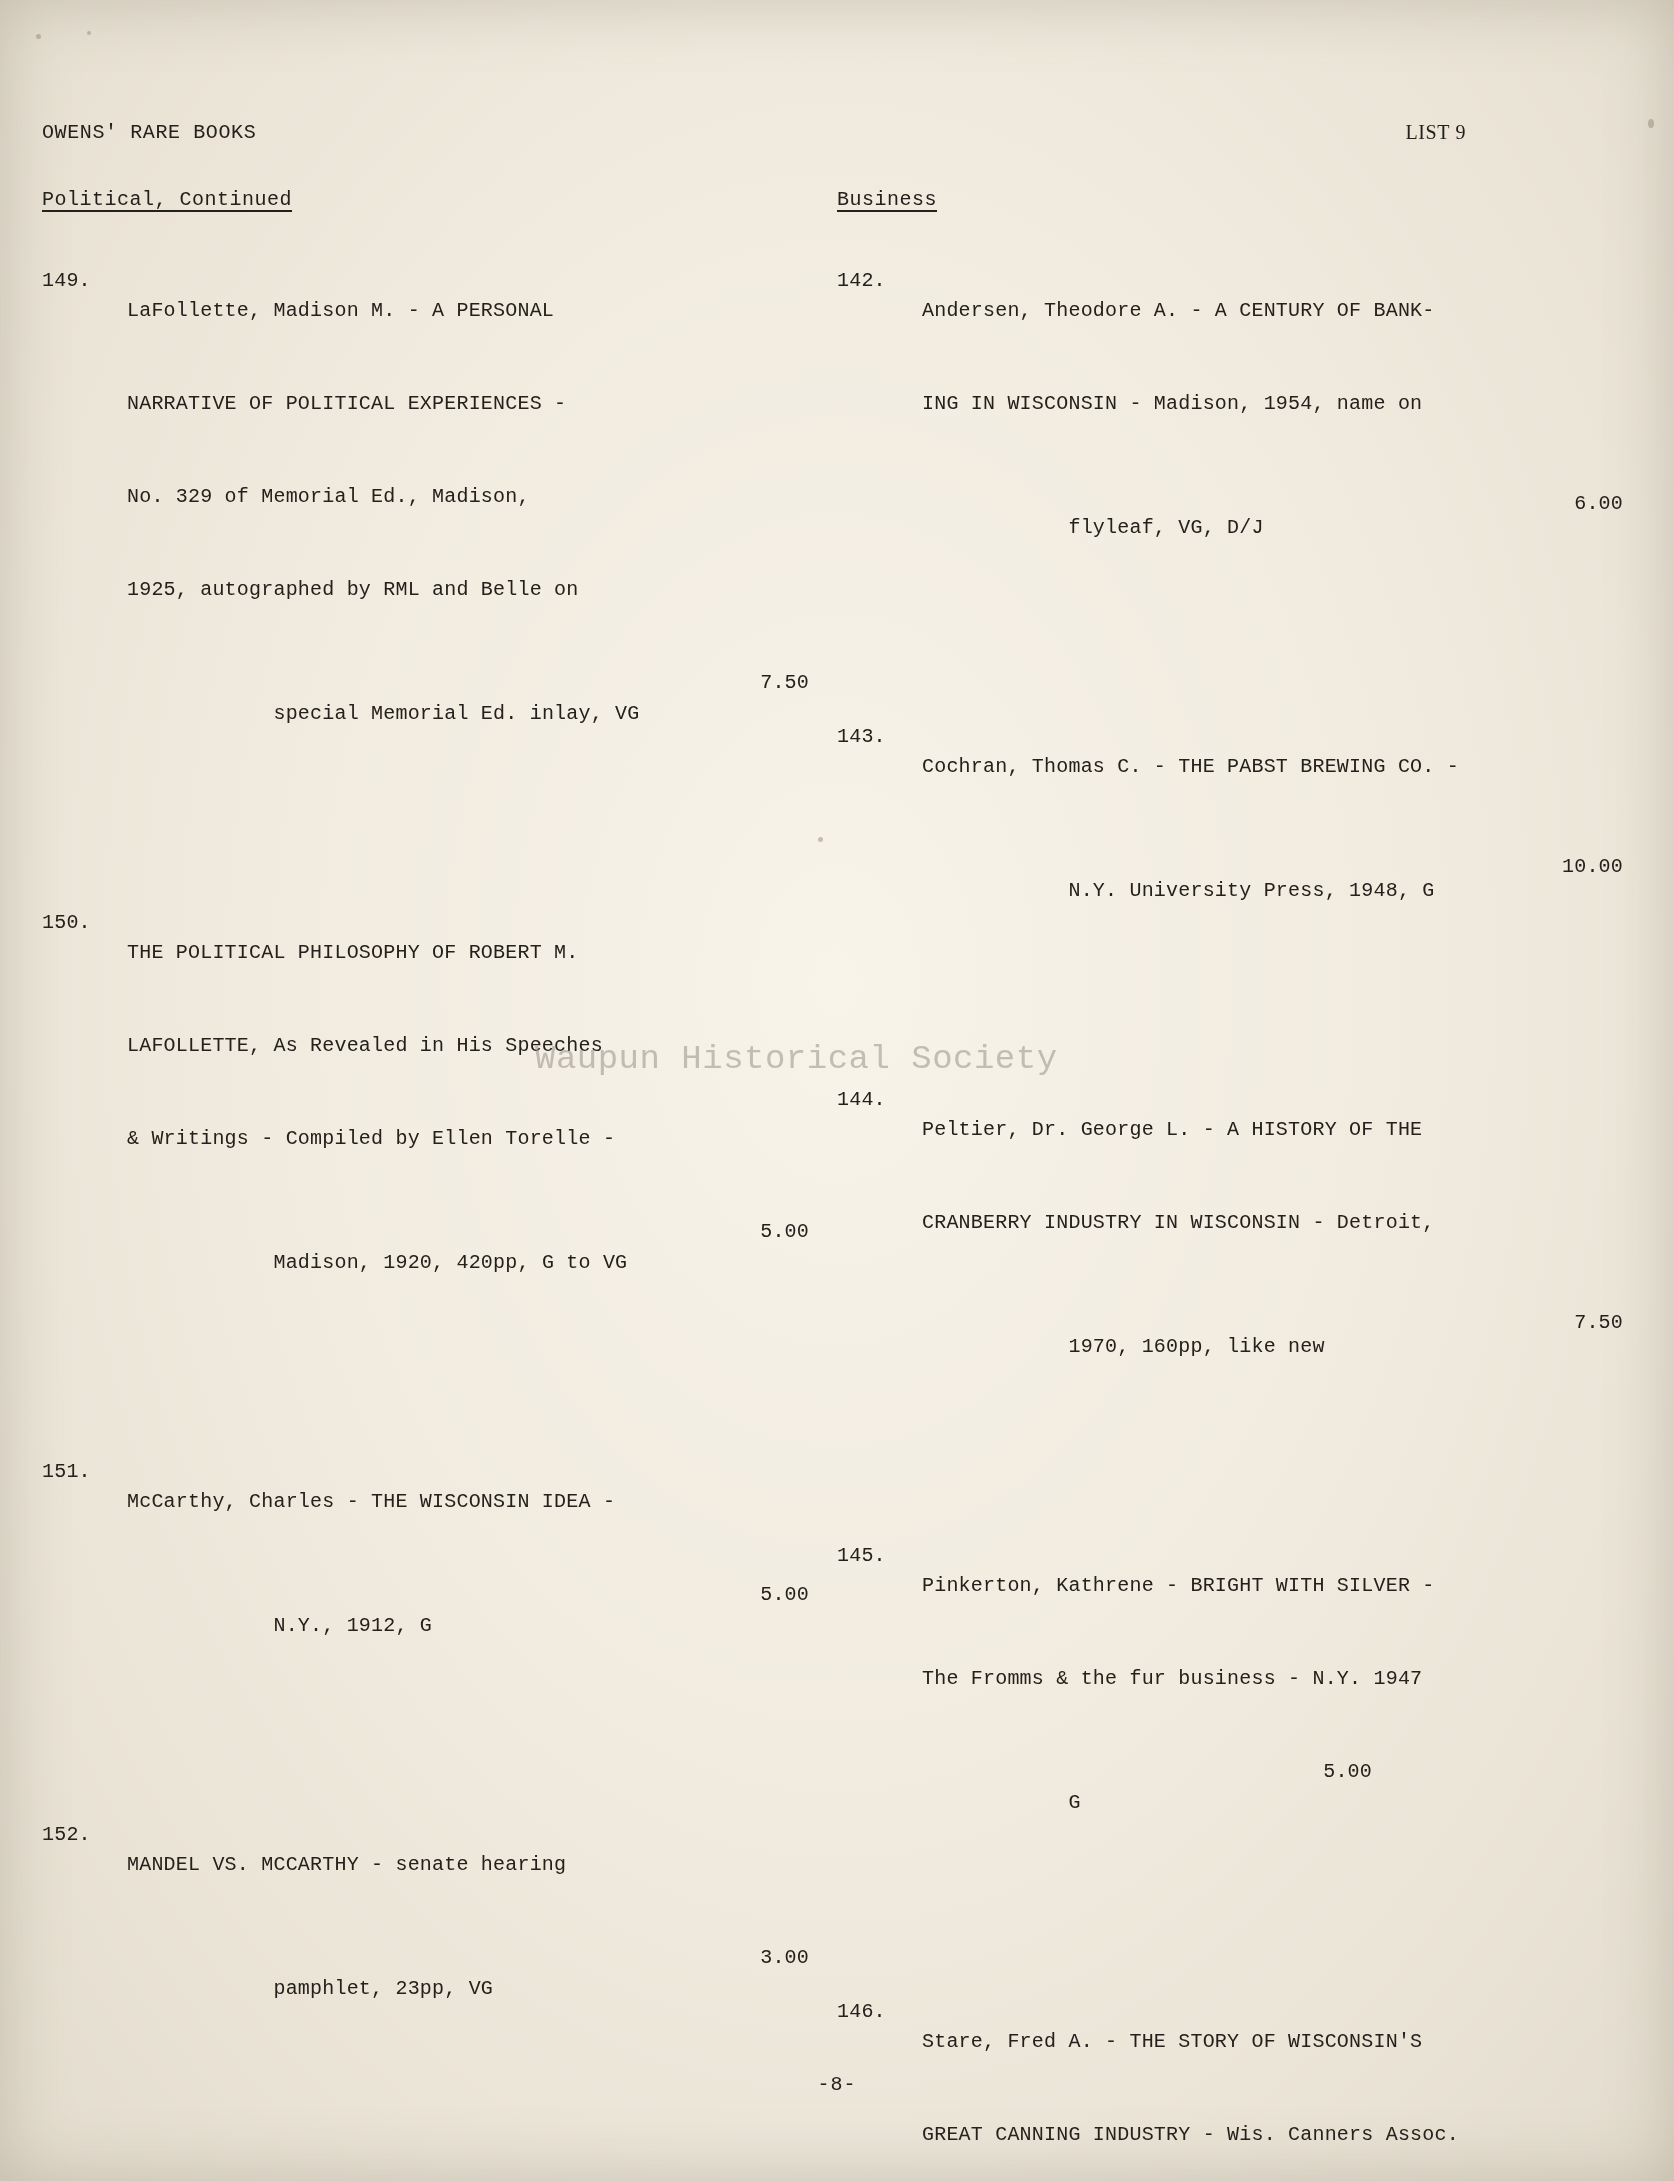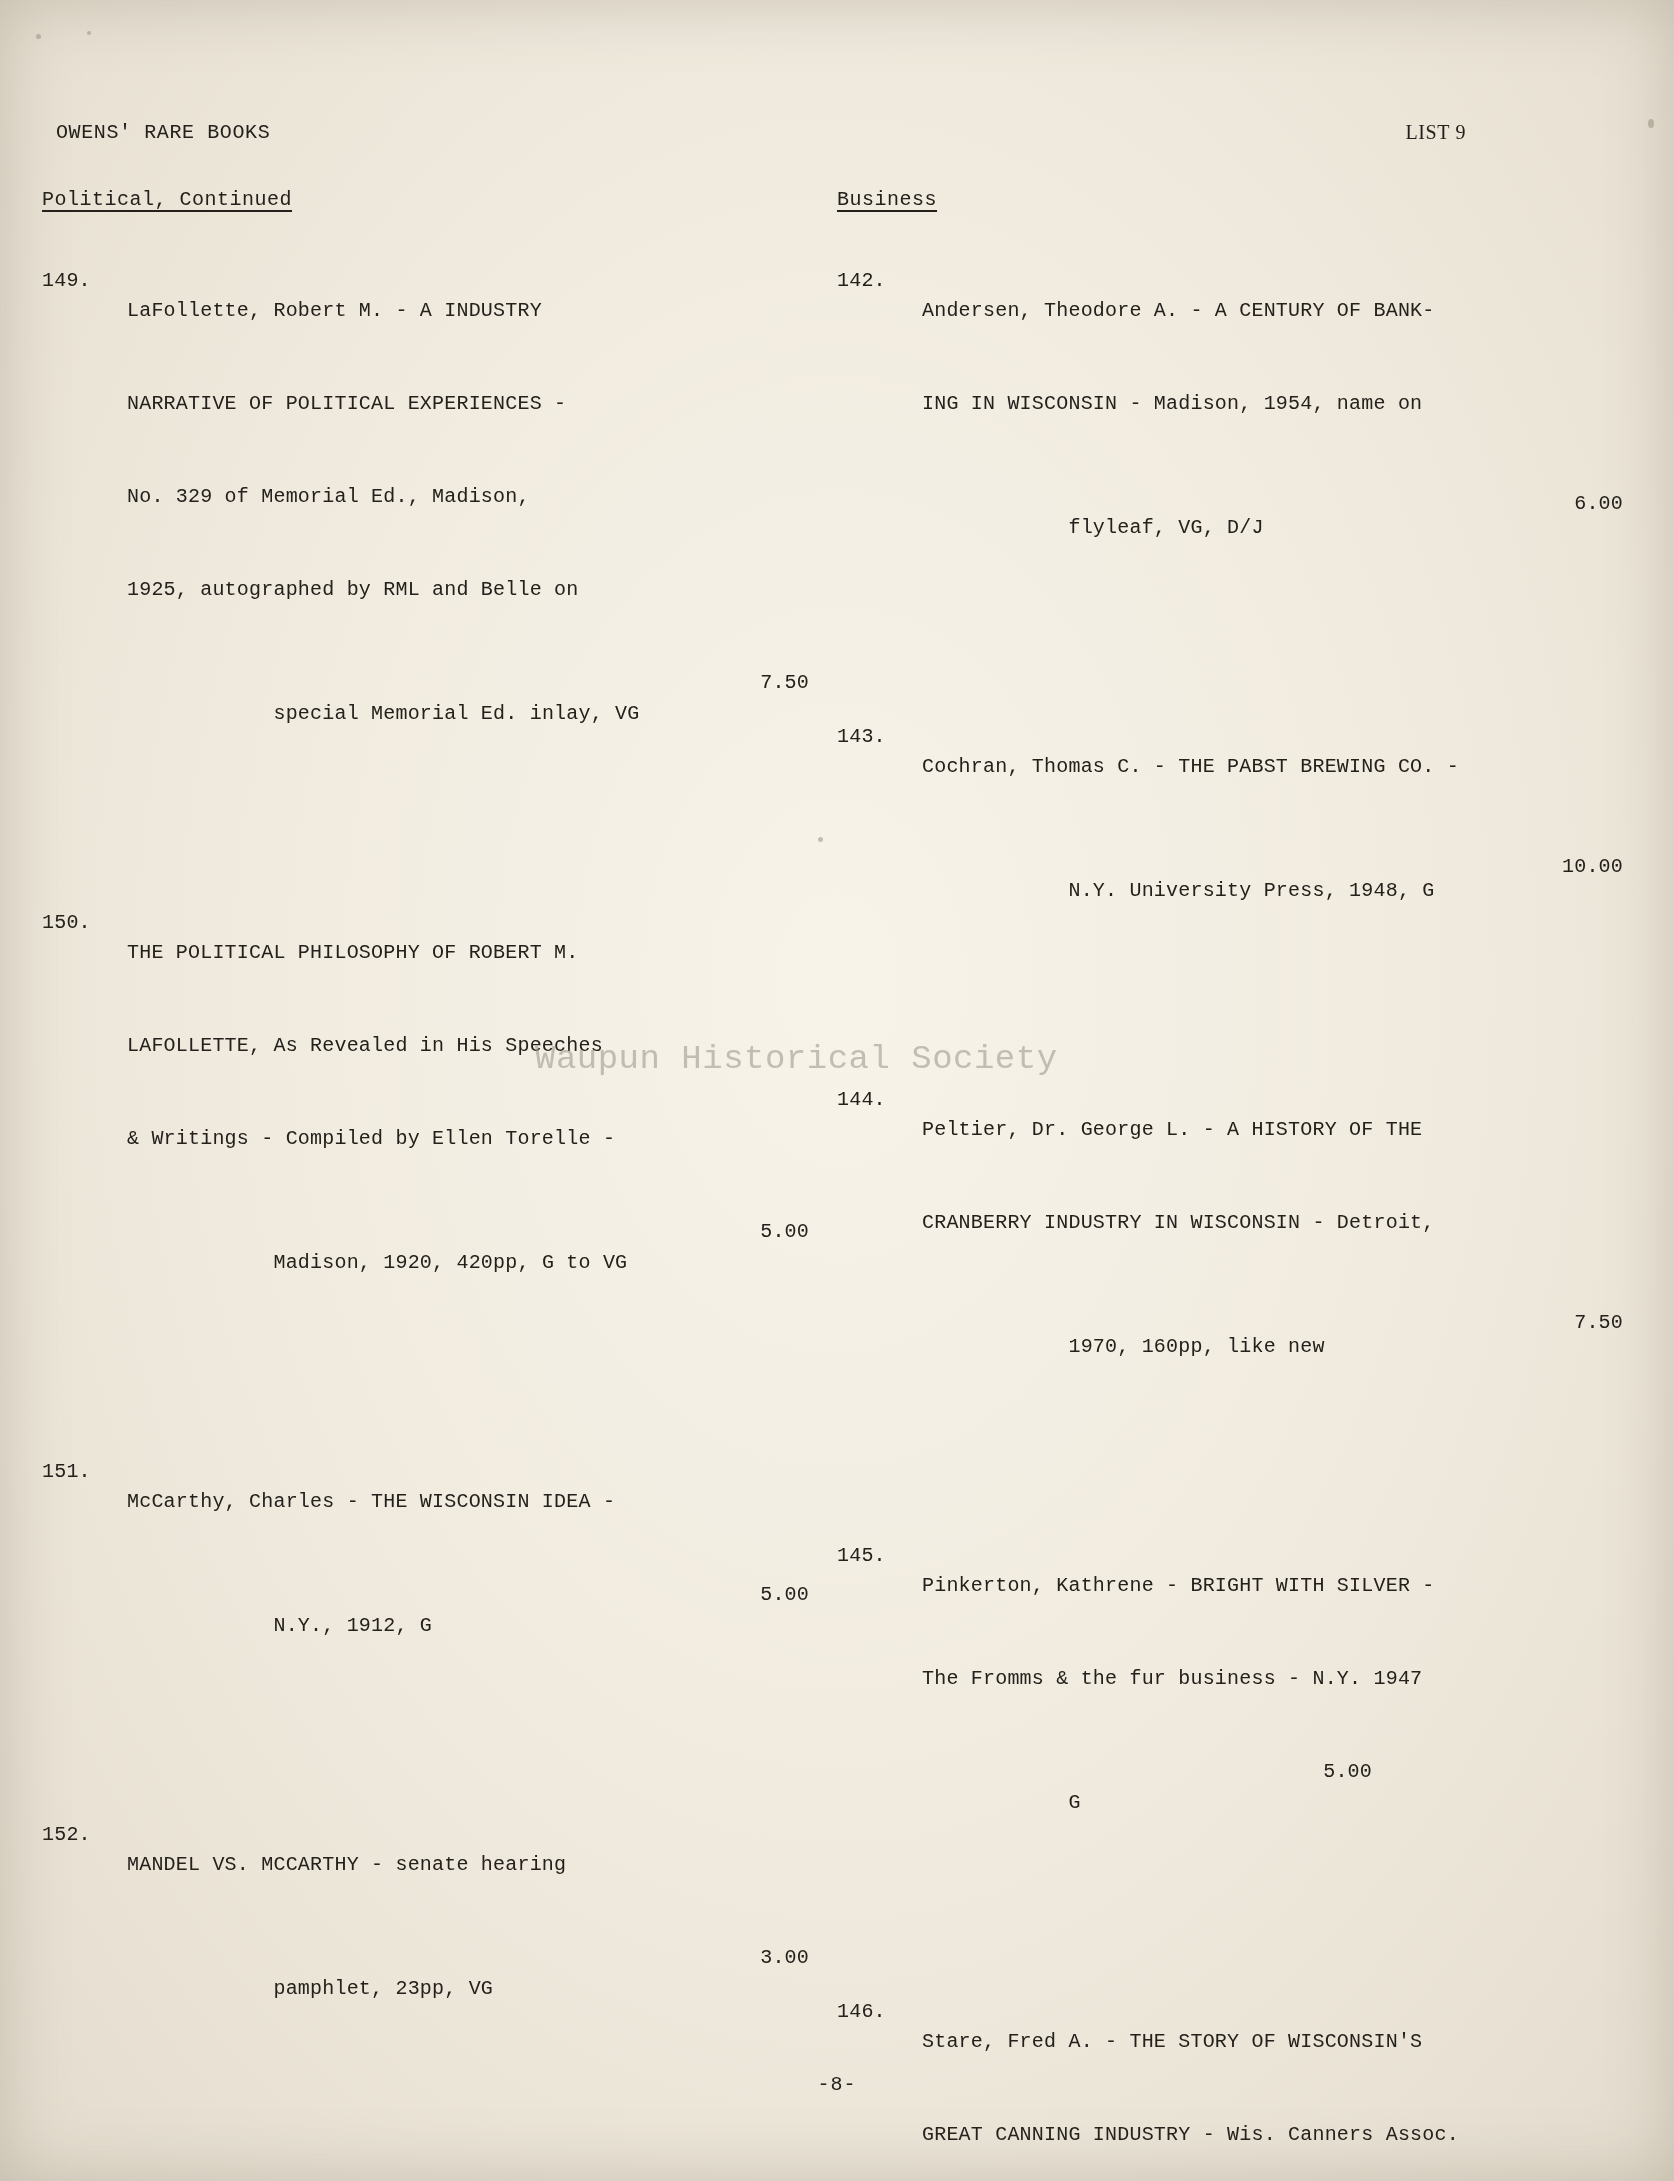--- a/index.html
+++ b/index.html
@@ -40,21 +40,21 @@
 
   .content {
     position: absolute;
     left: 0; top: 0; right: 0; bottom: 0;
   }
 
   
   .hdr {
     position: absolute;
     top: 121px;
-    left: 56px;
+    left: 42px;
     right: 59px;
     display: flex;
     justify-content: space-between;
     font-size: 20px;
     letter-spacing: 0.6px;
     text-align: center;
   }
   .hdr-left { white-space: nowrap; }
   .hdr-right { white-space: nowrap; padding-right: 149px; font-family: Liberation Serif, serif; }
 
@@ -139,21 +139,21 @@
       <div class="hdr-left">OWENS' RARE BOOKS</div>
       <div class="hdr-right">LIST 9</div>
     </div>
 
     <div class="col col-left">
       <div class="sec-head">Political, Continued</div>
 
       <div class="entry">
         <div class="num">149.</div>
         <div class="body">
-          <div class="line">LaFollette, Robert M. - A INDUSTRY</div>
+          <div class="line">LaFollette, Madison M. - A PERSONAL</div>
           <div class="line">NARRATIVE OF POLITICAL EXPERIENCES -</div>
           <div class="line">No. 329 of Memorial Ed., Madison,</div>
           <div class="line">1925, autographed by RML and Belle on</div>
           <div class="line">
             <span>special Memorial Ed. inlay, VG</span>
             <span class="price">7.50</span>
           </div>
         </div>
       </div>
 

